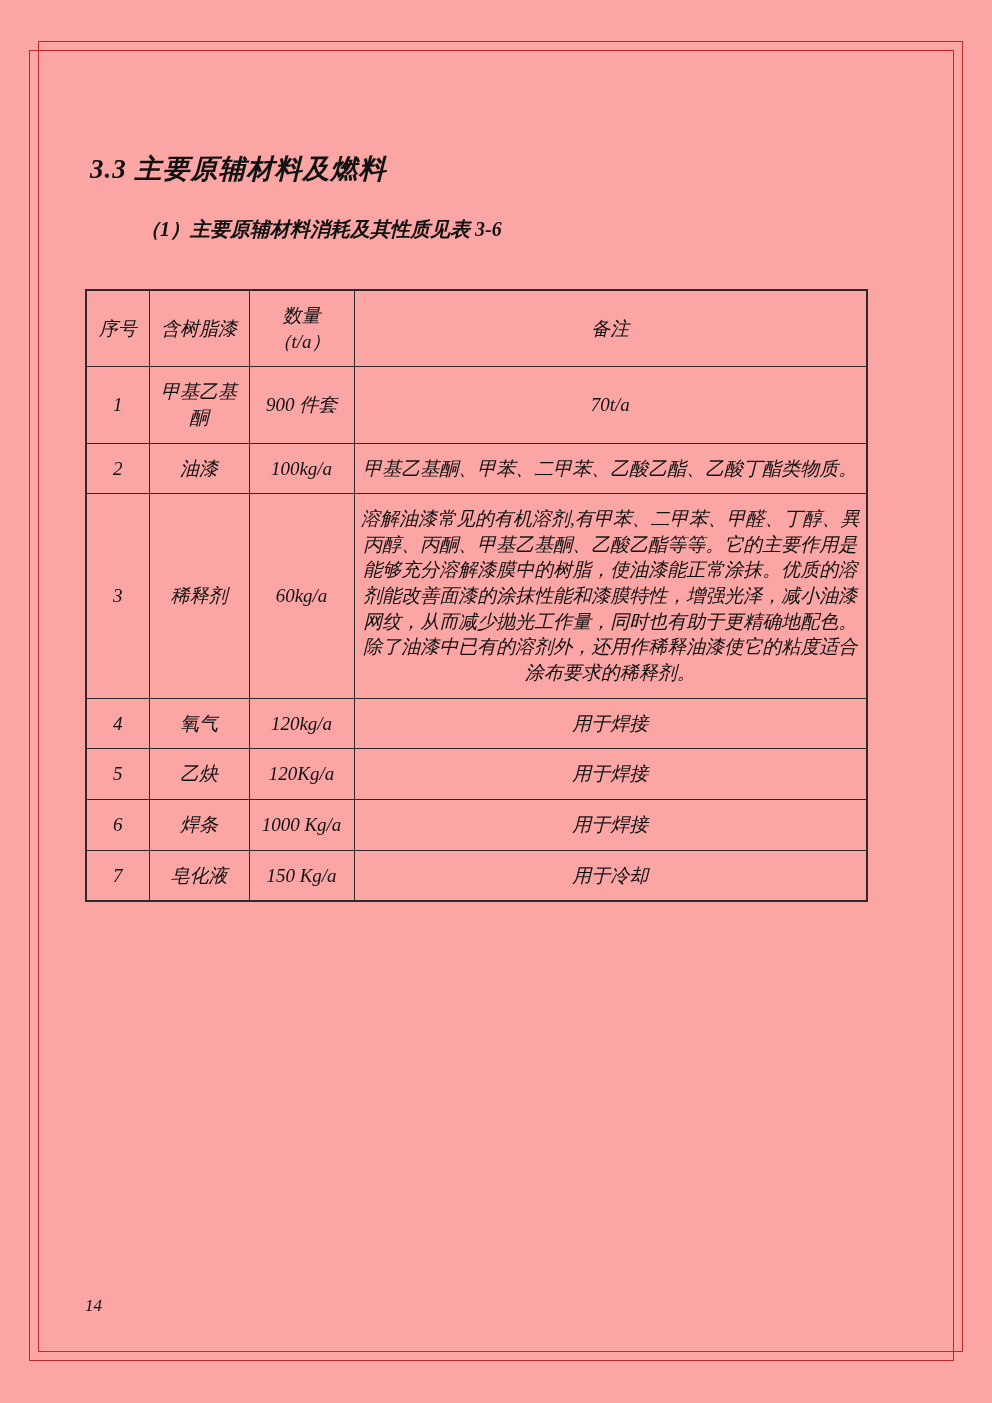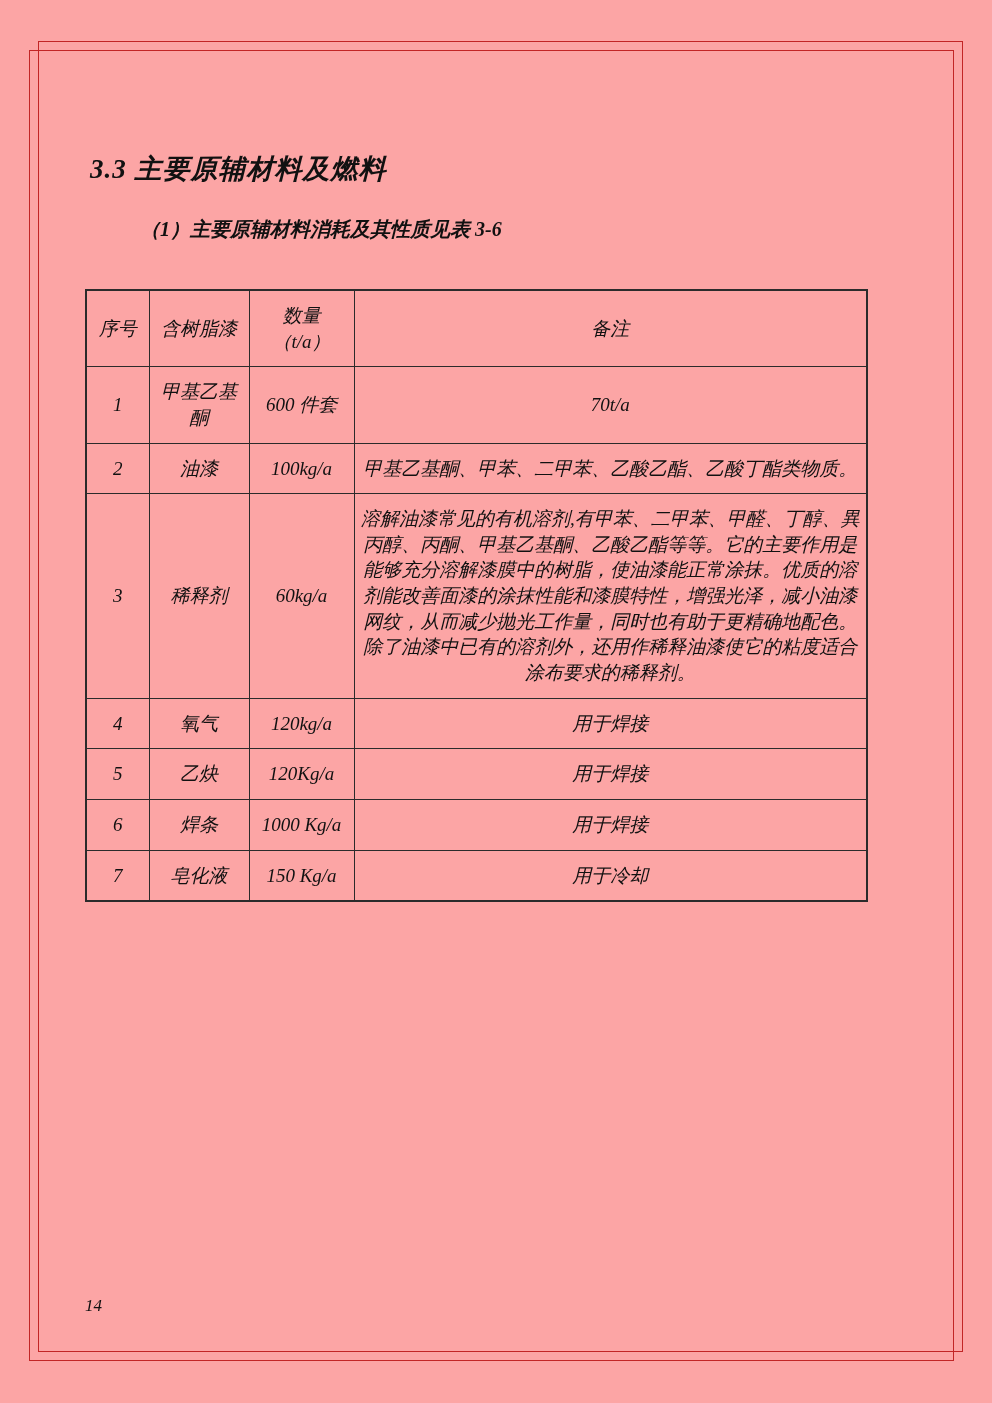--- a/index.html
+++ b/index.html
@@ -111,21 +111,21 @@
     <tbody>
         <tr class="hdr">
       <th>序号</th>
       <th>含树脂漆</th>
       <th>数量（t/a）</th>
       <th>备注</th>
     </tr>
     <tr class="r1">
       <td class="no">1</td>
       <td>甲基乙基酮</td>
-      <td>600 件套</td>
+      <td>900 件套</td>
       <td>70t/a</td>
     </tr>
     <tr class="r2">
       <td class="no">2</td>
       <td class="name-left">油漆</td>
       <td>100kg/a</td>
       <td>甲基乙基酮、甲苯、二甲苯、乙酸乙酯、乙酸丁酯类物质。</td>
     </tr>
     <tr class="r3">
       <td class="no">3</td>

